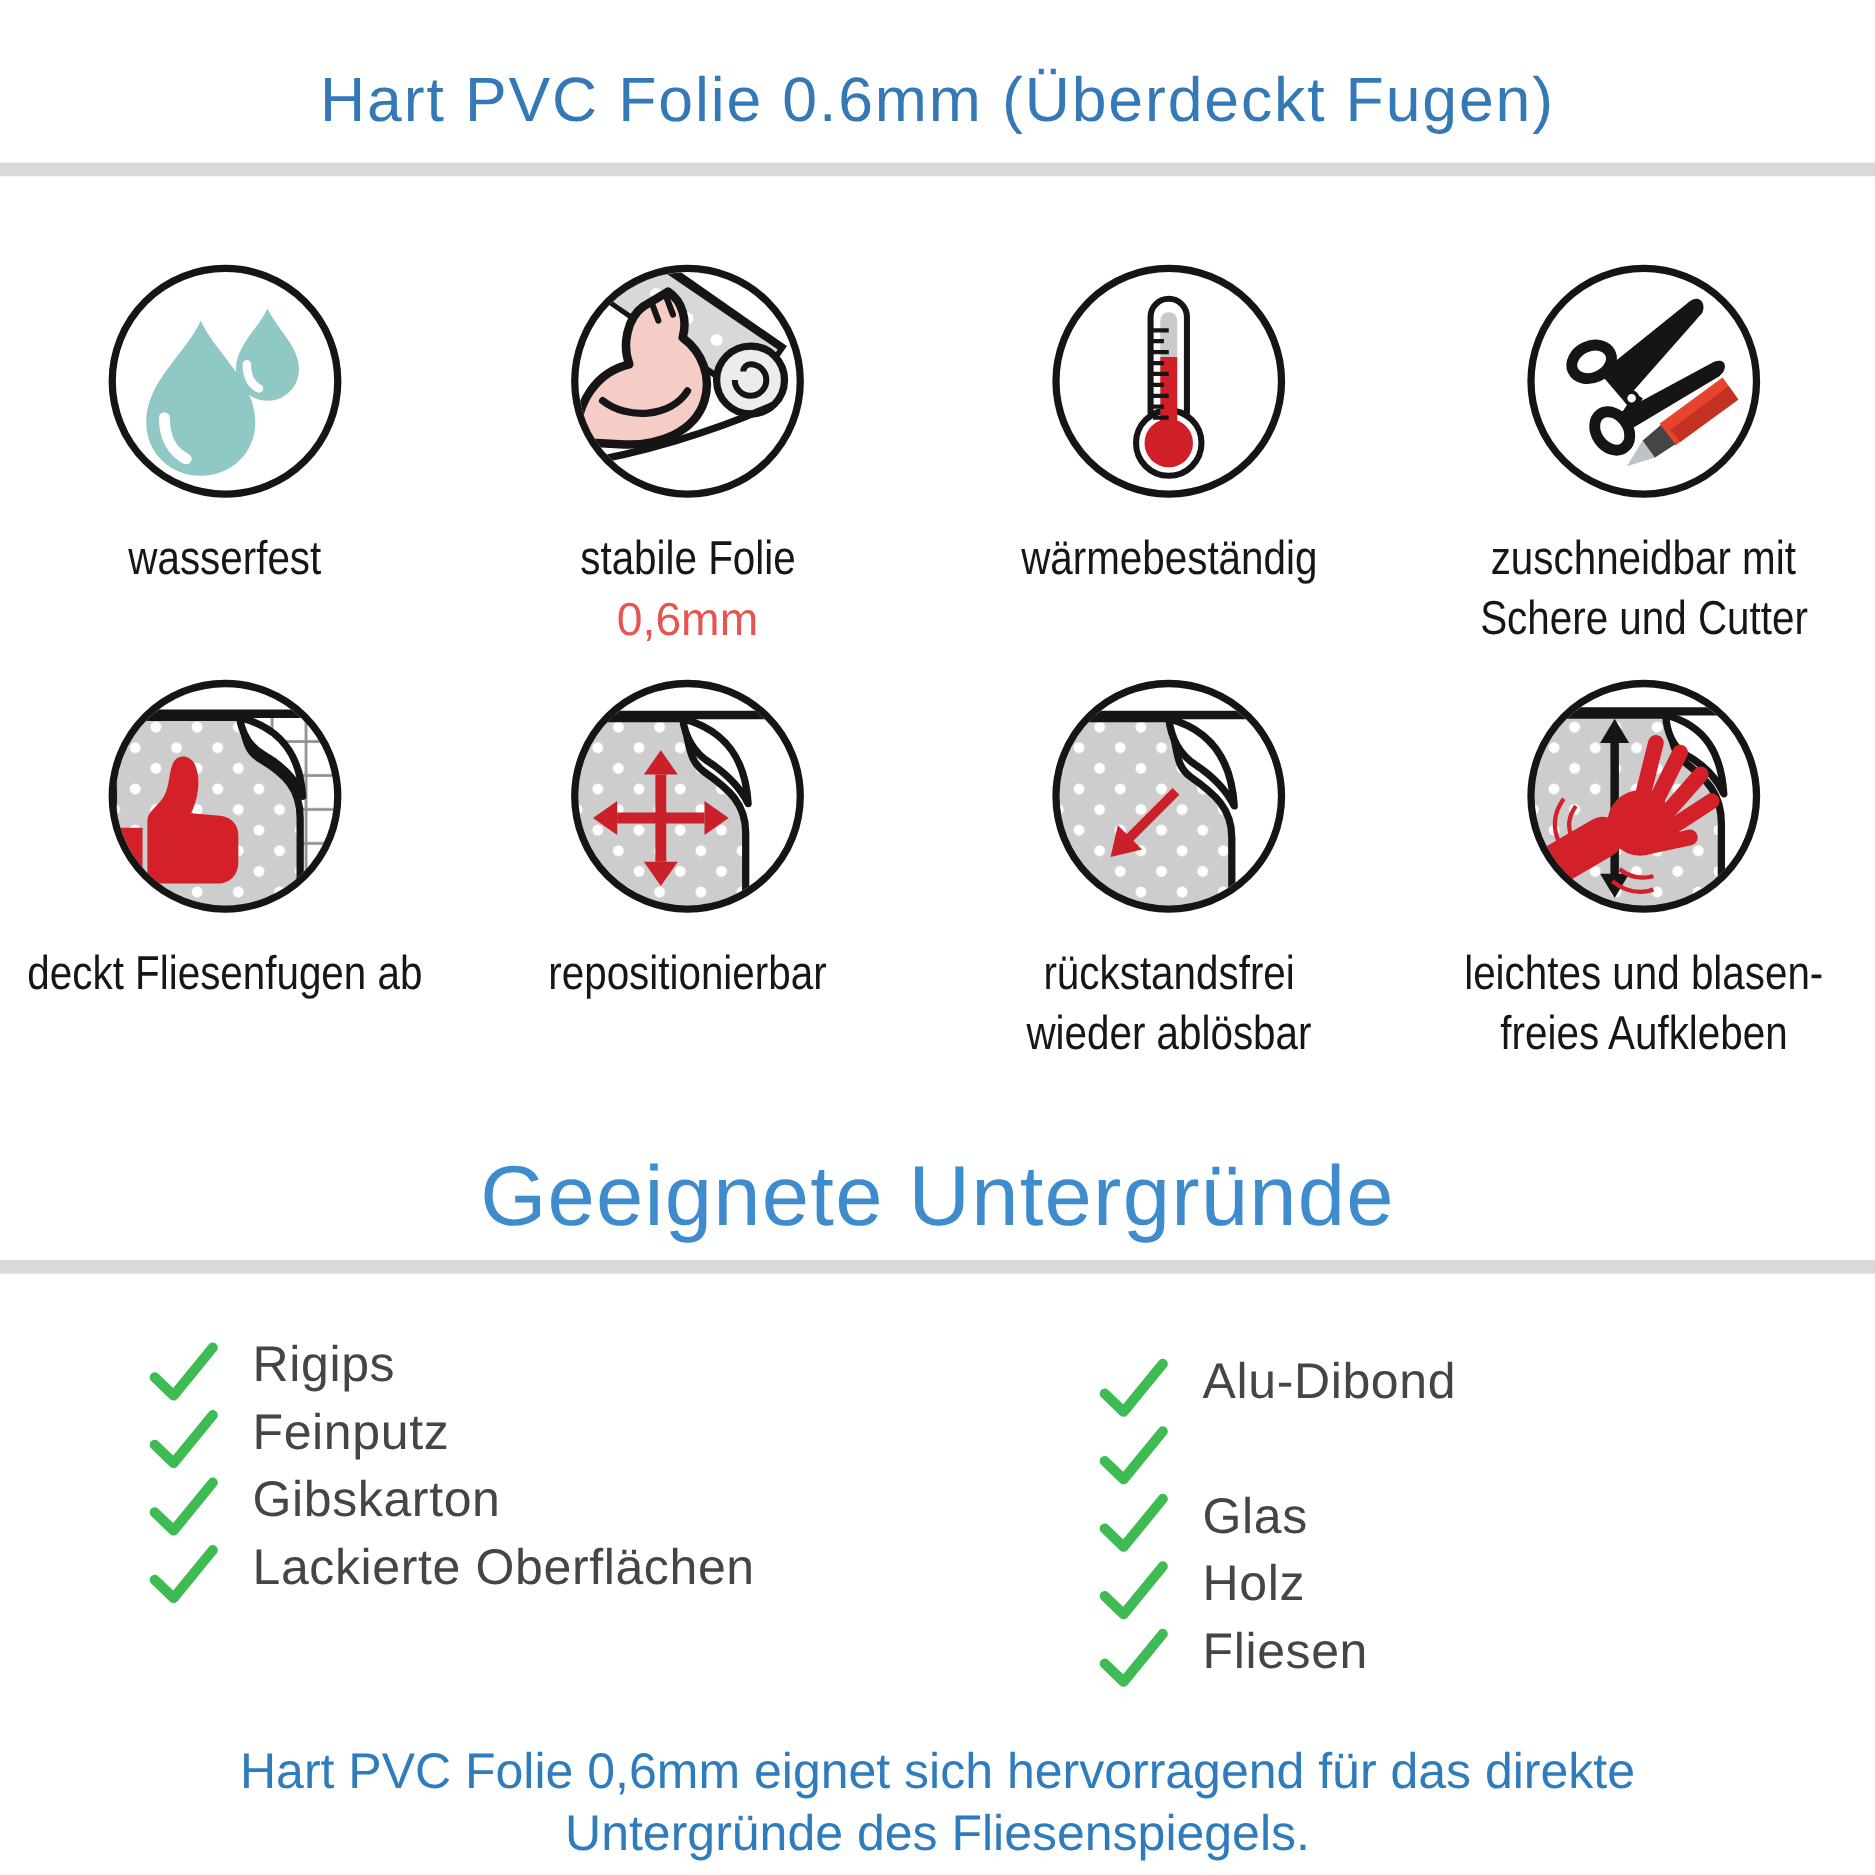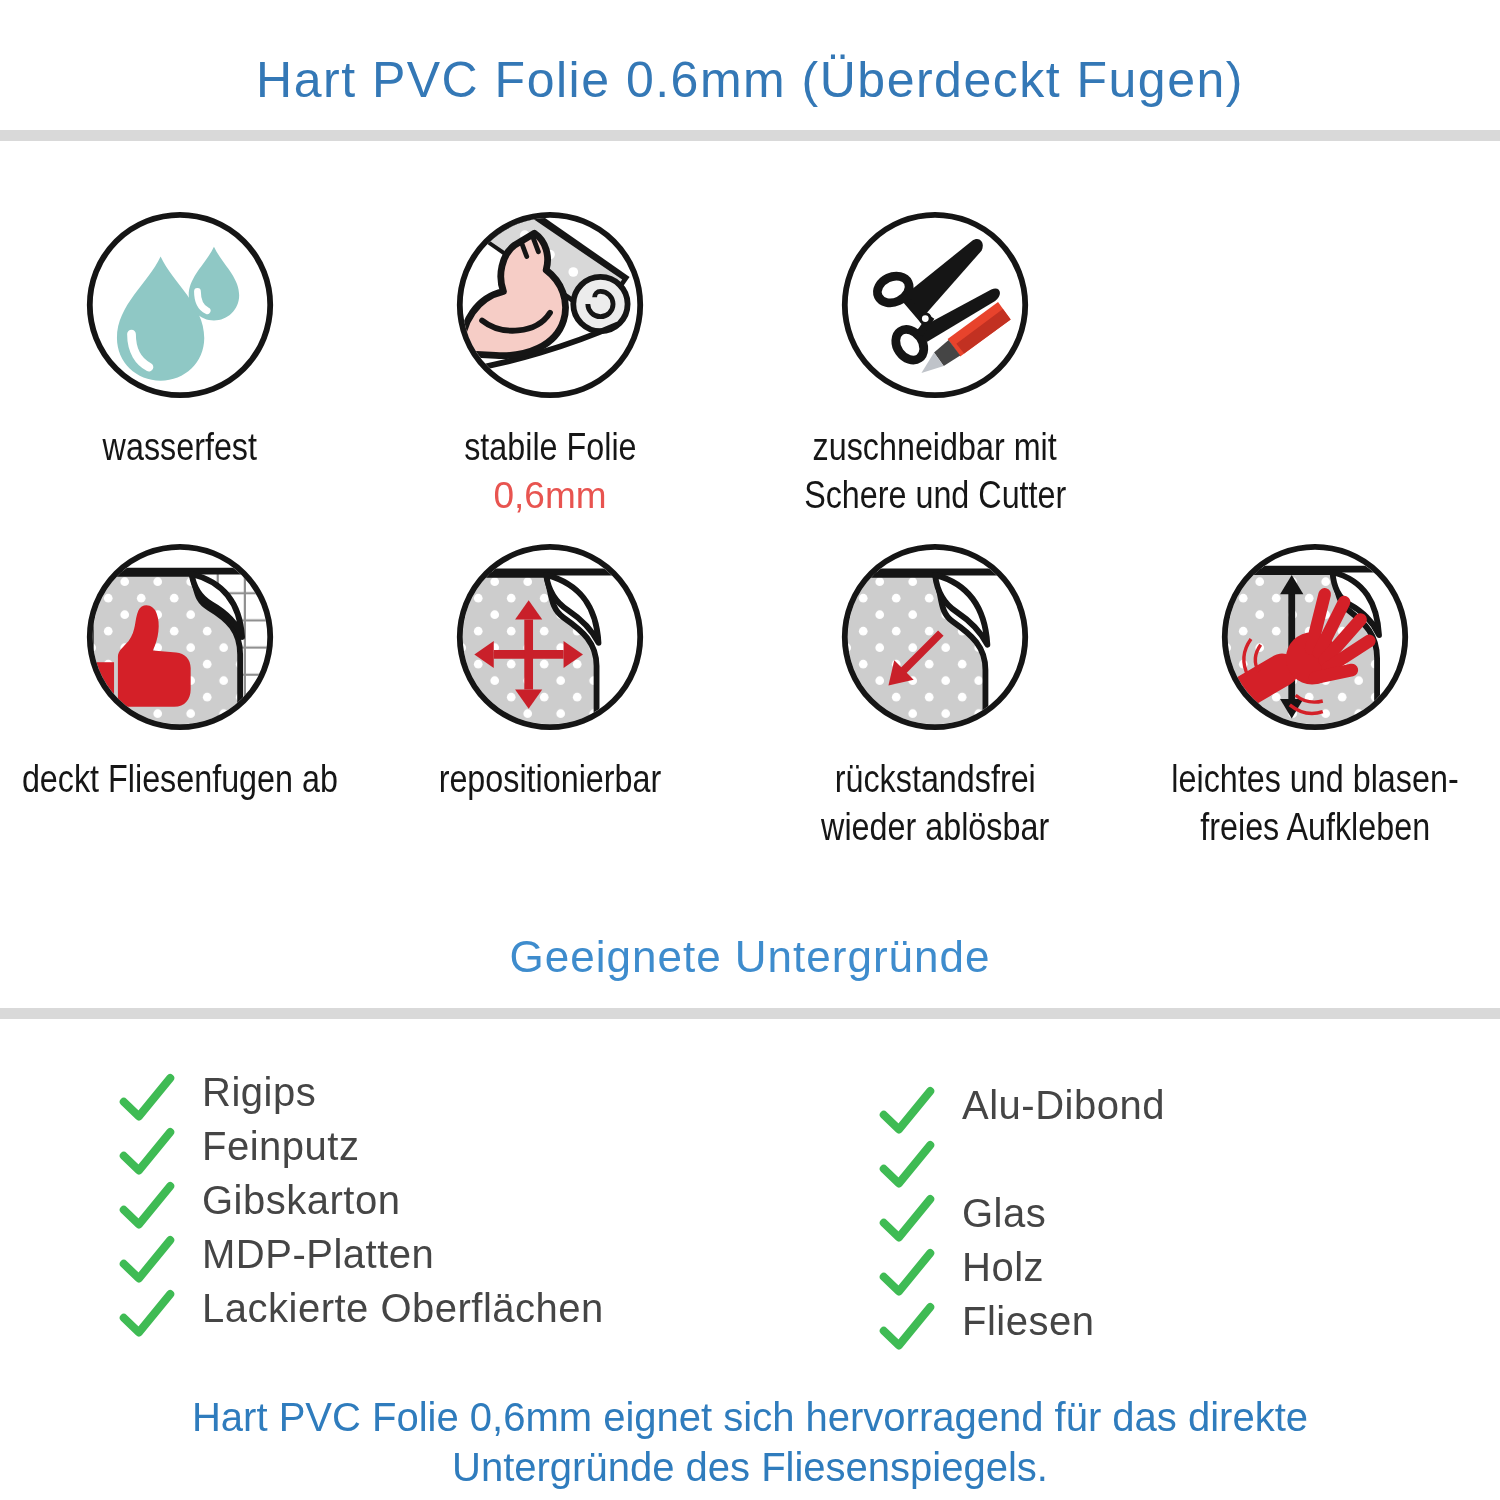--- a/index.html
+++ b/index.html
@@ -12,21 +12,21 @@
   .bar1{top:130px;} .bar2{top:1008px;}
   .feature-row{position:absolute;left:0;width:1340px;display:grid;
                grid-template-columns:360px 380px 390px 370px;}
   .row1{top:208px;} .row2{top:540px;}
   .feature{display:flex;flex-direction:column;align-items:center;}
   .fsvg{width:194px;height:194px;display:block;}
   .flabel{margin-top:21px;font-size:38px;line-height:48px;color:#161616;text-align:center;}
   .flabel .cond{display:inline-block;transform:scaleX(0.85);transform-origin:center;white-space:nowrap;}
   .sub-red{font-size:37px;line-height:46px;color:#e85450;text-align:center;margin-top:2px;}
   .section-title{position:absolute;top:922px;left:0;width:1500px;text-align:center;
-                 color:#3e8ccd;font-size:44px;line-height:70px;letter-spacing:1px;}
+                 color:#3e8ccd;font-size:68px;line-height:70px;letter-spacing:1px;}
   .checklist{position:absolute;top:1070px;display:flex;flex-direction:column;}
   .cl-left{left:118px;} .cl-right{left:878px;margin-top:13px;}
   .check-item{display:flex;height:54px;}
   .check-ic{width:58px;height:58px;flex:0 0 58px;margin-right:26px;}
   .check-label{font-size:40px;color:#454545;letter-spacing:0.5px;white-space:nowrap;}
   .footer{position:absolute;top:1392px;left:0;width:1500px;text-align:center;
           color:#2f7cbd;font-size:40px;line-height:50px;}
 </style>
 </head>
 <body>
@@ -72,20 +72,34 @@
           <path d="M30,116 C50,132 86,130 100,108" fill="none" stroke="#151515" stroke-width="6" stroke-linecap="round"></path>
           <path d="M70,34 L76,50 M82,29 L88,45" stroke="#151515" stroke-width="5" stroke-linecap="round"></path>
         </g>
         <circle cx="100" cy="100" r="93" fill="none" stroke="#151515" stroke-width="6"></circle>
       </svg>
         </span>
       <div class="flabel"><span class="cond">stabile Folie</span></div>
       <div class="sub-red">0,6mm</div>
     </div>
 
+    <div class="feature">
+      <span>
+      <svg class="fsvg" viewBox="0 0 200 200">
+        <circle cx="100" cy="100" r="93" fill="#fff" stroke="#151515" stroke-width="6"></circle>
+        <rect x="85" y="32" width="30" height="108" rx="15" fill="#fff" stroke="#151515" stroke-width="5"></rect>
+        <circle cx="100" cy="151" r="27" fill="#fff" stroke="#151515" stroke-width="5"></circle>
+        <circle cx="100" cy="151" r="20" fill="#d01f26"></circle>
+        <path d="M93,50 a7,7 0 0 1 14,0 v30 h-14 z" fill="#c9c9c9"></path>
+        <path d="M93,80 h14 v70 h-14 z" fill="#d01f26"></path>
+        <path d="M87,58 H100 M87,67 H96 M87,76 H100 M87,85 H96 M87,94 H100 M87,103 H96 M87,112 H100 M87,121 H96 M87,130 H100" stroke="#151515" stroke-width="3.5"></path>
+      </svg>
+        </span>
+      <div class="flabel"><span class="cond">wärmebeständig</span></div>
+    </div>
 
     <div class="feature">
       <span>
       <svg class="fsvg" viewBox="0 0 200 200">
         <circle cx="100" cy="100" r="93" fill="#fff" stroke="#151515" stroke-width="6"></circle>
         <ellipse cx="57" cy="84" rx="17" ry="13" fill="none" stroke="#151515" stroke-width="9" transform="rotate(-25 57 84)"></ellipse>
         <ellipse cx="74" cy="141" rx="13" ry="17" fill="none" stroke="#151515" stroke-width="9" transform="rotate(-35 74 141)"></ellipse>
         <path d="M66,92 L138,34 C146,28 152,36 148,44 L88,112 Z" fill="#151515"></path>
         <path d="M80,126 L158,84 C168,80 170,90 162,96 L92,138 Z" fill="#151515"></path>
         <path d="M68,92 L92,120 M84,130 L96,112" stroke="#151515" stroke-width="8"></path>
@@ -264,26 +278,20 @@
     <div class="check-item">
       <svg class="check-ic" viewBox="0 0 100 100">
           <path d="M10,55 L36,80 L90,14" fill="none" stroke="#3fbb54" stroke-width="14" stroke-linecap="round" stroke-linejoin="round"></path>
         </svg>
       <span class="check-label">Gibskarton</span>
     </div>
     <div class="check-item">
       <svg class="check-ic" viewBox="0 0 100 100">
           <path d="M10,55 L36,80 L90,14" fill="none" stroke="#3fbb54" stroke-width="14" stroke-linecap="round" stroke-linejoin="round"></path>
         </svg>
-      <span class="check-label">MDP-Platten</span>
-    </div>
-    <div class="check-item">
-      <svg class="check-ic" viewBox="0 0 100 100">
-          <path d="M10,55 L36,80 L90,14" fill="none" stroke="#3fbb54" stroke-width="14" stroke-linecap="round" stroke-linejoin="round"></path>
-        </svg>
       <span class="check-label">Lackierte Oberflächen</span>
     </div>
   </div>
 
   <div class="checklist cl-right">
     <div class="check-item">
       <svg class="check-ic" viewBox="0 0 100 100">
           <path d="M10,55 L36,80 L90,14" fill="none" stroke="#3fbb54" stroke-width="14" stroke-linecap="round" stroke-linejoin="round"></path>
         </svg>
       <span class="check-label">Alu-Dibond</span>

